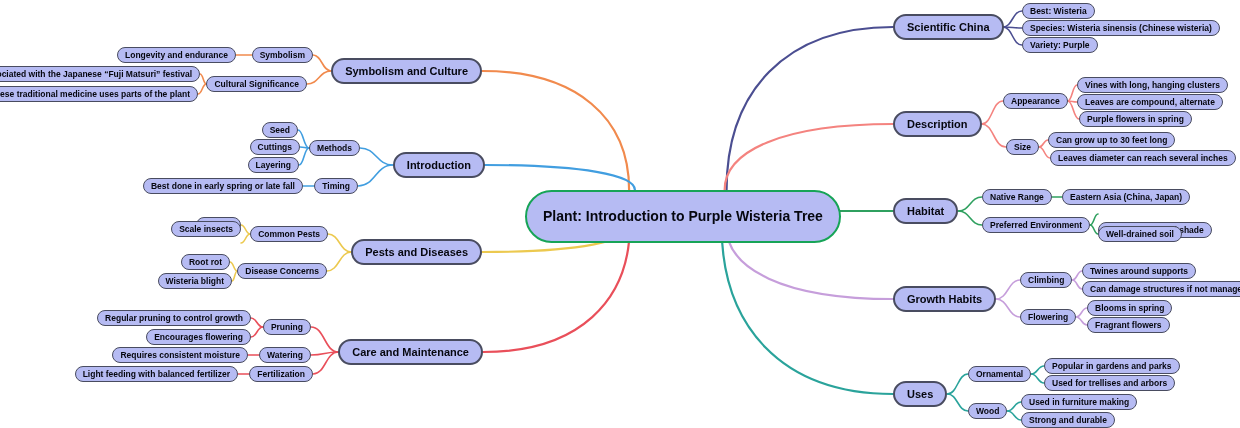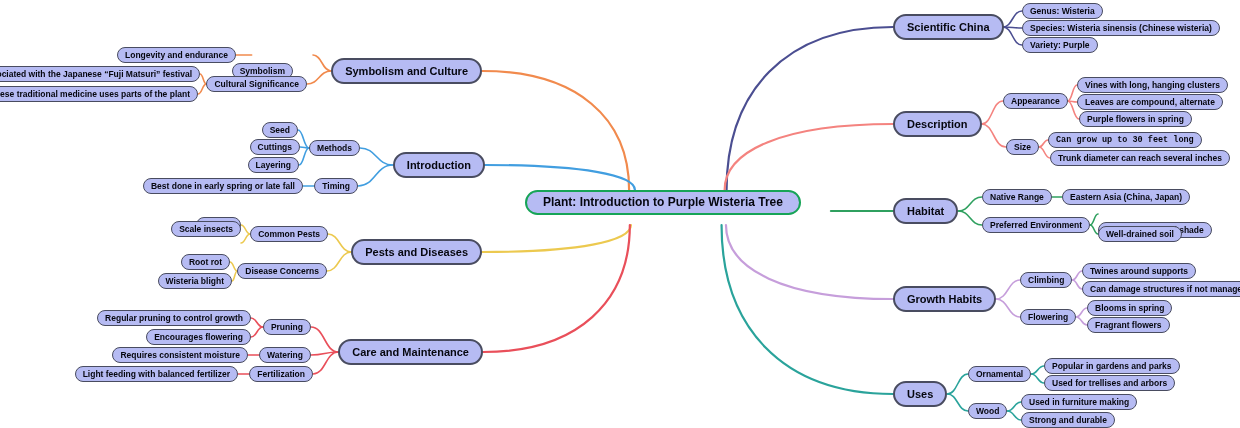--- a/index.html
+++ b/index.html
@@ -3,21 +3,21 @@
 <meta charset="utf-8">
 <style>
   html,body{margin:0;padding:0;background:#fff;}
   #canvas{position:relative;width:1240px;height:428px;background:#ffffff;overflow:hidden;
           font-family:"Liberation Sans",sans-serif;}
   #edges{position:absolute;left:0;top:0;z-index:1;}
   .node{position:absolute;z-index:2;box-sizing:border-box;background:#b6bbf3;border:1.5px solid #494c60;
         border-radius:999px;color:#06070f;font-weight:700;white-space:nowrap;cursor:default;}
   .leaf{font-size:8.5px;line-height:10px;padding:2px 7px;}
   .topic{font-size:11px;line-height:14px;padding:4px 12px;border-width:2px;}
-  .center{font-size:12px;line-height:17px;padding:2px 16px;border:2.5px solid #17a457;}
+  .center{font-size:14px;line-height:17px;padding:16px 16px;border:2.5px solid #17a457;}
 </style>
 </head>
 <body>
 
 <div id="canvas">
   <svg id="edges" width="1240" height="428">
       <path d="M726.5609375,190 C726.5609375,92.2 784.814609375,27 893,27" fill="none" stroke="#4b4e91" stroke-width="2.2" stroke-linecap="round"></path>
       <path d="M1002.921875,27 C1012.4609375,27 1012.4609375,11 1022,11" fill="none" stroke="#4b4e91" stroke-width="1.6" stroke-linecap="round"></path>
       <path d="M1002.921875,27 C1012.4609375,27 1012.4609375,28 1022,28" fill="none" stroke="#4b4e91" stroke-width="1.6" stroke-linecap="round"></path>
       <path d="M1002.921875,27 C1012.4609375,27 1012.4609375,45 1022,45" fill="none" stroke="#4b4e91" stroke-width="1.6" stroke-linecap="round"></path>
@@ -75,32 +75,32 @@
       <path d="M262.890625,327 C256.9453125,327 256.9453125,337 251,337" fill="none" stroke="#e94f5a" stroke-width="1.6" stroke-linecap="round"></path>
       <path d="M338.234375,352 C324.6171875,352 324.6171875,355 311,355" fill="none" stroke="#e94f5a" stroke-width="1.6" stroke-linecap="round"></path>
       <path d="M258.953125,355 C253.4765625,355 253.4765625,355 248,355" fill="none" stroke="#e94f5a" stroke-width="1.6" stroke-linecap="round"></path>
       <path d="M338.234375,352 C325.6171875,352 325.6171875,374 313,374" fill="none" stroke="#e94f5a" stroke-width="1.6" stroke-linecap="round"></path>
       <path d="M249.296875,374 C243.6484375,374 243.6484375,374 238,374" fill="none" stroke="#e94f5a" stroke-width="1.6" stroke-linecap="round"></path>
     </svg>
 
   <div class="node center" id="n-center" style="left:525px;top:190px;">Plant: Introduction to Purple Wisteria Tree</div>
 
   <div class="node topic" id="b0" style="left:893px;top:14px;">Scientific China</div>
-  <div class="node leaf" style="left:1022px;top:3px;">Genus: Wisteria</div>
+  <div class="node leaf" style="left:1022px;top:3px;">Best: Wisteria</div>
   <div class="node leaf" style="left:1022px;top:20px;">Species: Wisteria sinensis (Chinese wisteria)</div>
   <div class="node leaf" style="left:1022px;top:37px;">Variety: Purple</div>
 
   <div class="node topic" id="b1" style="left:893px;top:111px;">Description</div>
   <div class="node leaf" id="b1s0" style="left:1003px;top:93px;">Appearance</div>
   <div class="node leaf" style="left:1077px;top:94px;">Leaves are compound, alternate</div>
   <div class="node leaf" style="left:1077px;top:77px;">Vines with long, hanging clusters</div>
   <div class="node leaf" style="left:1079px;top:111px;">Purple flowers in spring</div>
   <div class="node leaf" id="b1s1" style="left:1006px;top:139px;">Size</div>
-  <div class="node leaf" style="left:1048px;top:132px;font-family:Liberation Mono, monospace;">Can grow up to 30 feet long</div>
-  <div class="node leaf" style="left:1050px;top:150px;">Trunk diameter can reach several inches</div>
+  <div class="node leaf" style="left:1048px;top:132px;">Can grow up to 30 feet long</div>
+  <div class="node leaf" style="left:1050px;top:150px;">Leaves diameter can reach several inches</div>
 
   <div class="node topic" id="b2" style="left:893px;top:198px;">Habitat</div>
   <div class="node leaf" id="b2s0" style="left:982px;top:189px;">Native Range</div>
   <div class="node leaf" style="left:1062px;top:189px;">Eastern Asia (China, Japan)</div>
   <div class="node leaf" id="b2s1" style="left:982px;top:217px;">Preferred Environment</div>
   <div class="node leaf" style="left:1098px;top:206px;margin-top:16px;">Full sun to partial shade</div>
   <div class="node leaf" style="left:1098px;top:226px;">Well-drained soil</div>
 
   <div class="node topic" id="b3" style="left:893px;top:286px;">Growth Habits</div>
   <div class="node leaf" id="b3s0" style="left:1020px;top:272px;">Climbing</div>
@@ -112,21 +112,21 @@
 
   <div class="node topic" id="b4" style="left:893px;top:381px;">Uses</div>
   <div class="node leaf" id="b4s0" style="left:968px;top:366px;">Ornamental</div>
   <div class="node leaf" style="left:1044px;top:358px;">Popular in gardens and parks</div>
   <div class="node leaf" style="left:1044px;top:375px;">Used for trellises and arbors</div>
   <div class="node leaf" id="b4s1" style="left:968px;top:403px;">Wood</div>
   <div class="node leaf" style="left:1021px;top:394px;">Used in furniture making</div>
   <div class="node leaf" style="left:1021px;top:412px;">Strong and durable</div>
 
   <div class="node topic" id="b5" style="right:758px;top:58px;">Symbolism and Culture</div>
-  <div class="node leaf" id="b5s0" style="right:947px;top:47px;margin-top:16px;">Symbolism</div>
+  <div class="node leaf" id="b5s0" style="right:927px;top:47px;">Symbolism</div>
   <div class="node leaf" style="right:1004px;top:47px;">Longevity and endurance</div>
   <div class="node leaf" id="b5s1" style="right:933px;top:76px;">Cultural Significance</div>
   <div class="node leaf" style="right:1040px;top:66px;">Associated with the Japanese “Fuji Matsuri” festival</div>
   <div class="node leaf" style="right:1042px;top:86px;">Chinese traditional medicine uses parts of the plant</div>
 
   <div class="node topic" id="b6" style="right:755px;top:152px;">Introduction</div>
   <div class="node leaf" id="b6s0" style="right:880px;top:140px;">Methods</div>
   <div class="node leaf" style="right:942px;top:122px;">Seed</div>
   <div class="node leaf" style="right:940px;top:139px;">Cuttings</div>
   <div class="node leaf" style="right:941px;top:157px;">Layering</div>

